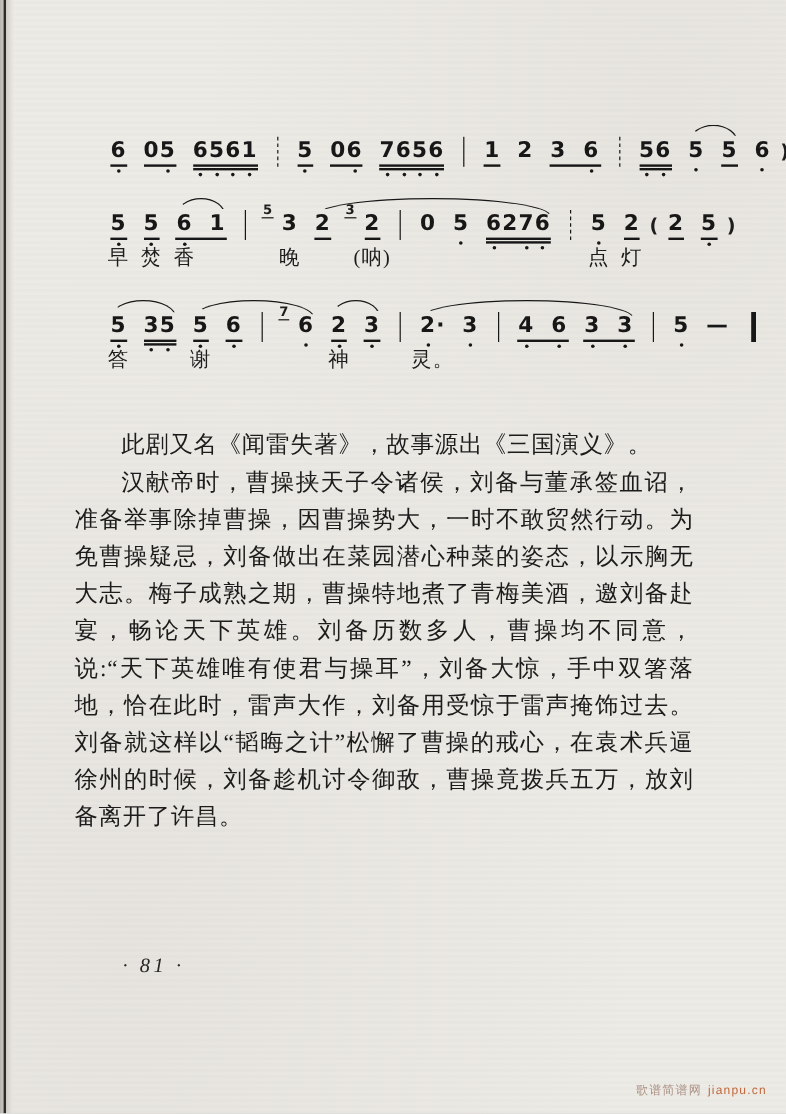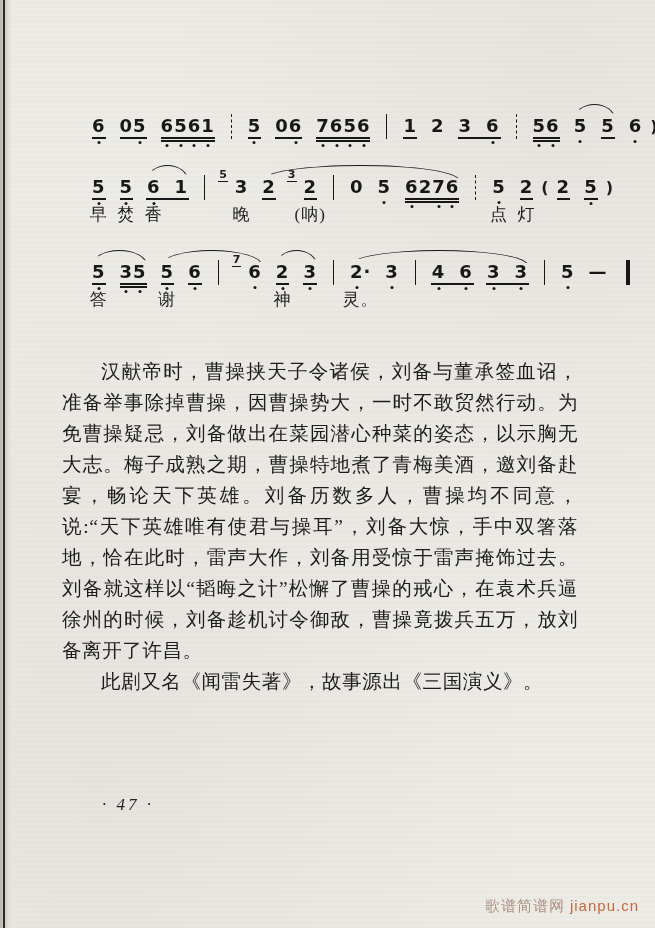--- a/index.html
+++ b/index.html
@@ -49,21 +49,21 @@
      font-family:"DejaVu Sans","Liberation Sans",sans-serif;font-weight:700;font-size:16px;}
   .lyr{position:absolute;top:26px;white-space:nowrap;font-size:17px;
      letter-spacing:1px;color:#1d1d1d;font-family:"Liberation Serif","DejaVu Serif",serif;}
 
   
   .text-block{position:absolute;top:356px;left:62px;width:516px;}
   .text-block p{margin:0;text-indent:2em;font-size:19.5px;line-height:31px;
      text-align:justify;letter-spacing:.6px;color:#1c1c1c;}
   .page-number{position:absolute;top:795px;left:102px;font-style:italic;
      font-size:17px;letter-spacing:3px;color:#242424;}
-  .watermark{position:absolute;right:16px;bottom:12px;font-size:15px;letter-spacing:1px;}
+  .watermark{position:absolute;right:16px;bottom:12px;font-size:10px;letter-spacing:1px;}
   .wm-name{color:#ab9184;font-family:"Liberation Serif","DejaVu Serif",serif;margin-right:5px;}
   .wm-url{color:#c2693d;font-family:"Liberation Sans","DejaVu Sans",sans-serif;}
 </style>
 </head>
 <body>
 
 <div class="page">
   <div class="gutter-shade"></div>
   <div class="gutter-line"></div>
 
@@ -347,22 +347,22 @@
         <span class="col">
           <span class="n">
             <span class="c">—</span>
           </span>
         </span>
         <span class="bar final"></span>
       </div>
     </div>
 
   <div class="text-block">
+    <p>此剧又名《闻雷失著》，故事源出《三国演义》。</p>
     <p>汉献帝时，曹操挟天子令诸侯，刘备与董承签血诏，准备举事除掉曹操，因曹操势大，一时不敢贸然行动。为免曹操疑忌，刘备做出在菜园潜心种菜的姿态，以示胸无大志。梅子成熟之期，曹操特地煮了青梅美酒，邀刘备赴宴，畅论天下英雄。刘备历数多人，曹操均不同意，说:“天下英雄唯有使君与操耳”，刘备大惊，手中双箸落地，恰在此时，雷声大作，刘备用受惊于雷声掩饰过去。刘备就这样以“韬晦之计”松懈了曹操的戒心，在袁术兵逼徐州的时候，刘备趁机讨令御敌，曹操竟拨兵五万，放刘备离开了许昌。</p>
-    <p>此剧又名《闻雷失著》，故事源出《三国演义》。</p>
   </div>
 
-  <div class="page-number">· 47 ·</div>
+  <div class="page-number">· 81 ·</div>
 
   <div class="watermark">
     <span class="wm-name">歌谱简谱网</span><span class="wm-url">jianpu.cn</span>
   </div>
 </div>
 
 </body></html>

